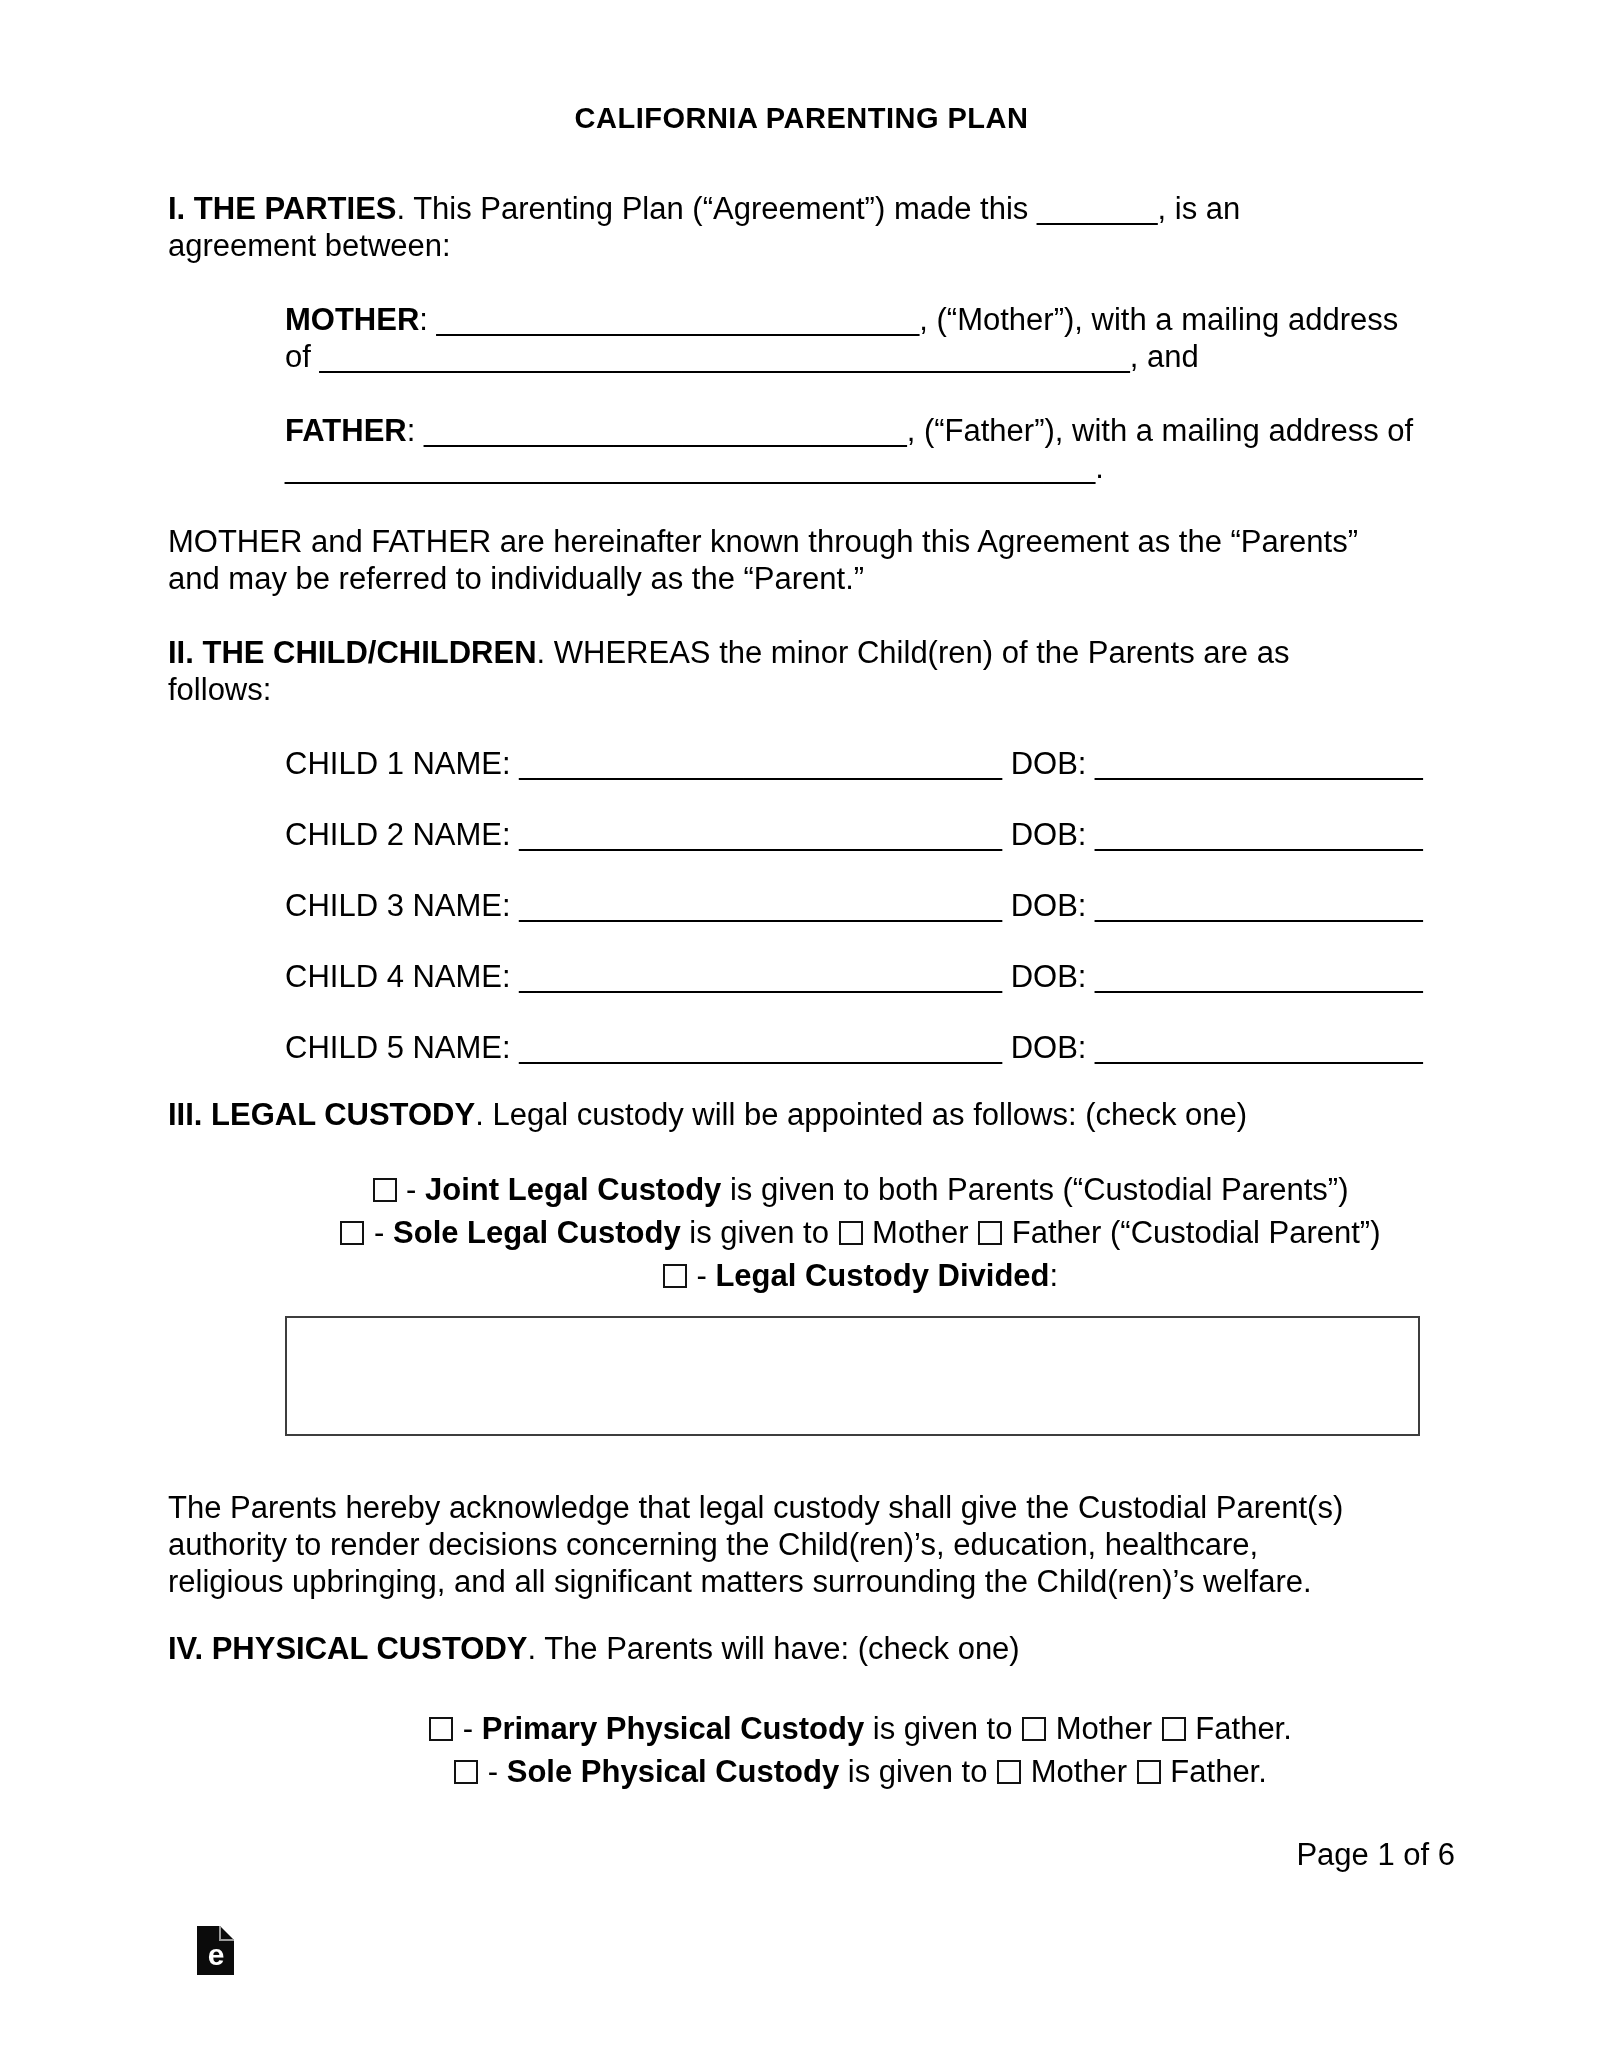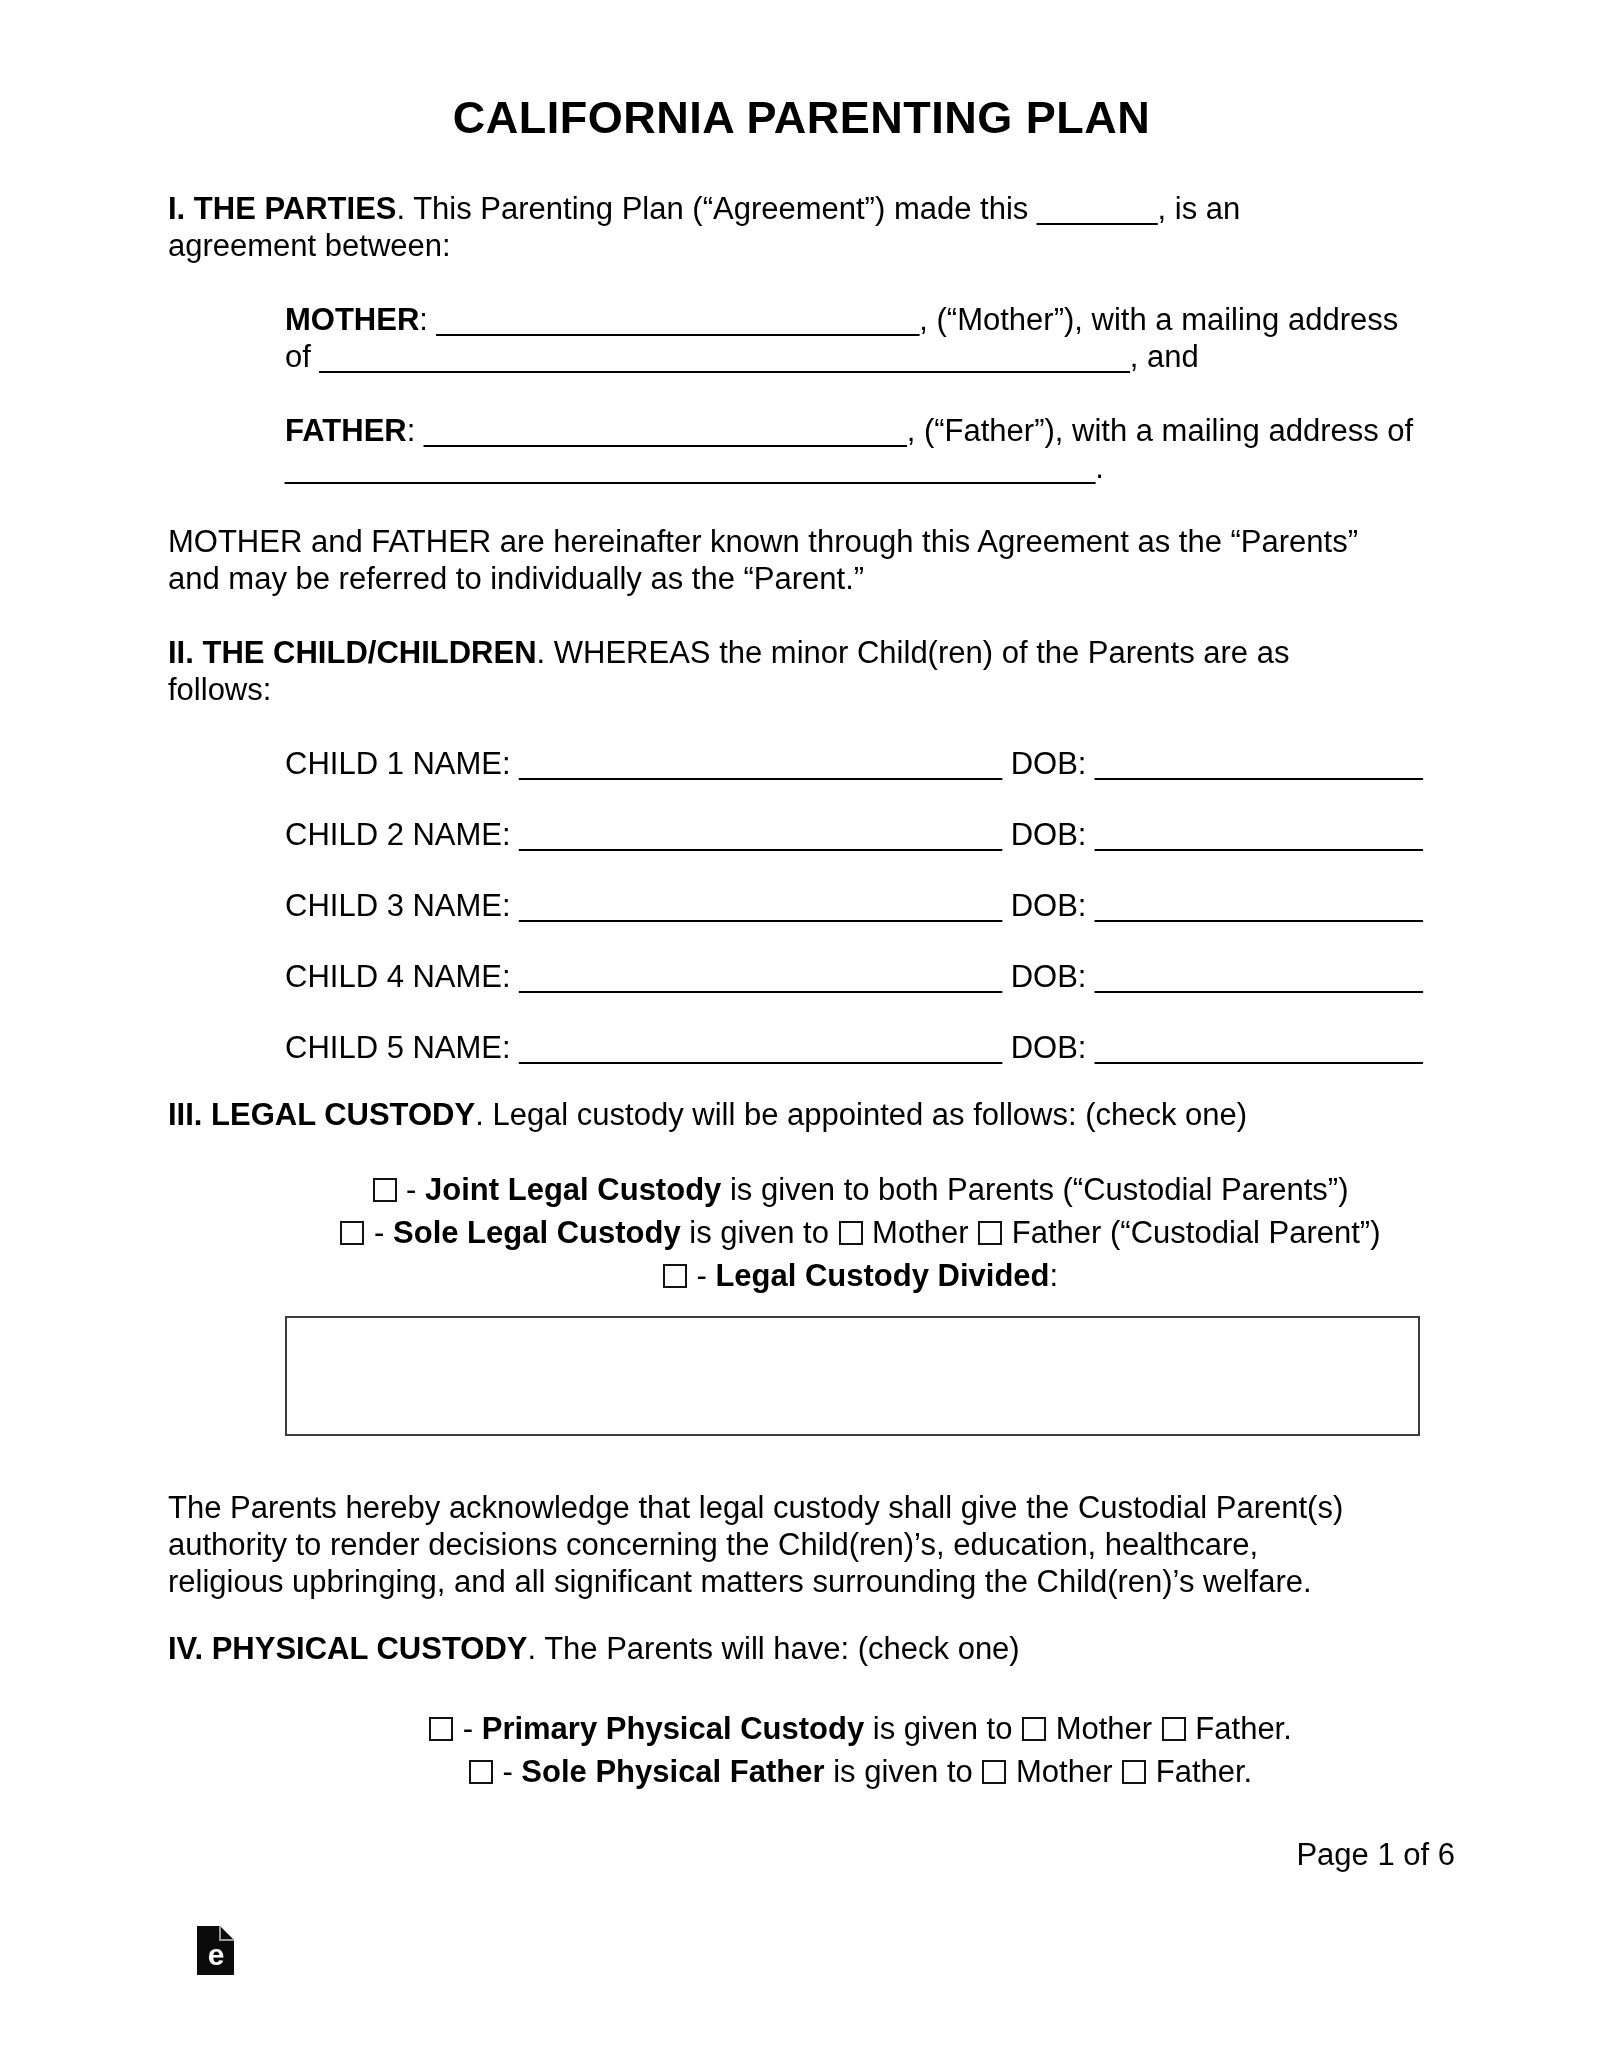--- a/index.html
+++ b/index.html
@@ -2,21 +2,21 @@
 <html><head>
 <meta charset="utf-8">
 <style>
   html,body{margin:0;padding:0;background:#ffffff;}
   .page{
     position:relative;width:1600px;height:2070px;background:#ffffff;
     box-sizing:border-box;padding:95px 165px 0 168px;
     font-family:"Liberation Sans",sans-serif;font-size:31px;line-height:37px;color:#000;
     overflow:hidden;
   }
-  h1{font-size:45px;line-height:46px;margin:0 0 49px 0;text-align:center;font-weight:bold;letter-spacing:.5px;}
+  h1{font-size:29px;line-height:46px;margin:0 0 49px 0;text-align:center;font-weight:bold;letter-spacing:.5px;}
   .para{margin:37px 0 0 0;white-space:nowrap;}
   .first{margin-top:0;}
   .indent{margin-left:117px;}
   .bold{font-weight:bold;}
   .blank{letter-spacing:0;}
   .children{margin-top:37px;}
   .child-row{white-space:nowrap;margin-bottom:34px;}
   .child-row:last-child{margin-bottom:0;}
   .sec3{margin-top:30px;}
   .options{margin-top:35px;text-align:center;}
@@ -64,21 +64,21 @@
   </div>
 
   <div class="writein-box"></div>
 
   <div class="para note"><span>The Parents hereby acknowledge that legal custody shall give the Custodial Parent(s)</span><br><span>authority to render decisions concerning the Child(ren)’s, education, healthcare,</span><br><span>religious upbringing, and all significant matters surrounding the Child(ren)’s welfare.</span></div>
 
   <div class="para sec4"><span class="bold">IV. PHYSICAL CUSTODY</span><span>. The Parents will have: (check one)</span></div>
 
   <div class="options options4 indent">
     <div class="opt"><span class="cb"></span><span> - </span><span class="bold">Primary Physical Custody</span><span> is given to </span><span class="cb"></span><span> Mother </span><span class="cb"></span><span> Father.</span></div>
-    <div class="opt"><span class="cb"></span><span> - </span><span class="bold">Sole Physical Father</span><span> is given to </span><span class="cb"></span><span> Mother </span><span class="cb"></span><span> Father.</span></div>
+    <div class="opt"><span class="cb"></span><span> - </span><span class="bold">Sole Physical Custody</span><span> is given to </span><span class="cb"></span><span> Mother </span><span class="cb"></span><span> Father.</span></div>
   </div>
 
   <div class="logo">
     <svg width="37" height="49" viewBox="0 0 37 49">
       <path d="M0 0 H23 L37 14 V49 H0 Z" fill="#0b0b0b"></path>
       <path d="M23 0 L23 14 L37 14" fill="none" stroke="#9a9a9a" stroke-width="2"></path>
       <text x="19" y="39" fill="#ffffff" font-size="30" font-weight="bold" text-anchor="middle" font-family="Liberation Sans, sans-serif">e</text>
     </svg>
   </div>
 

